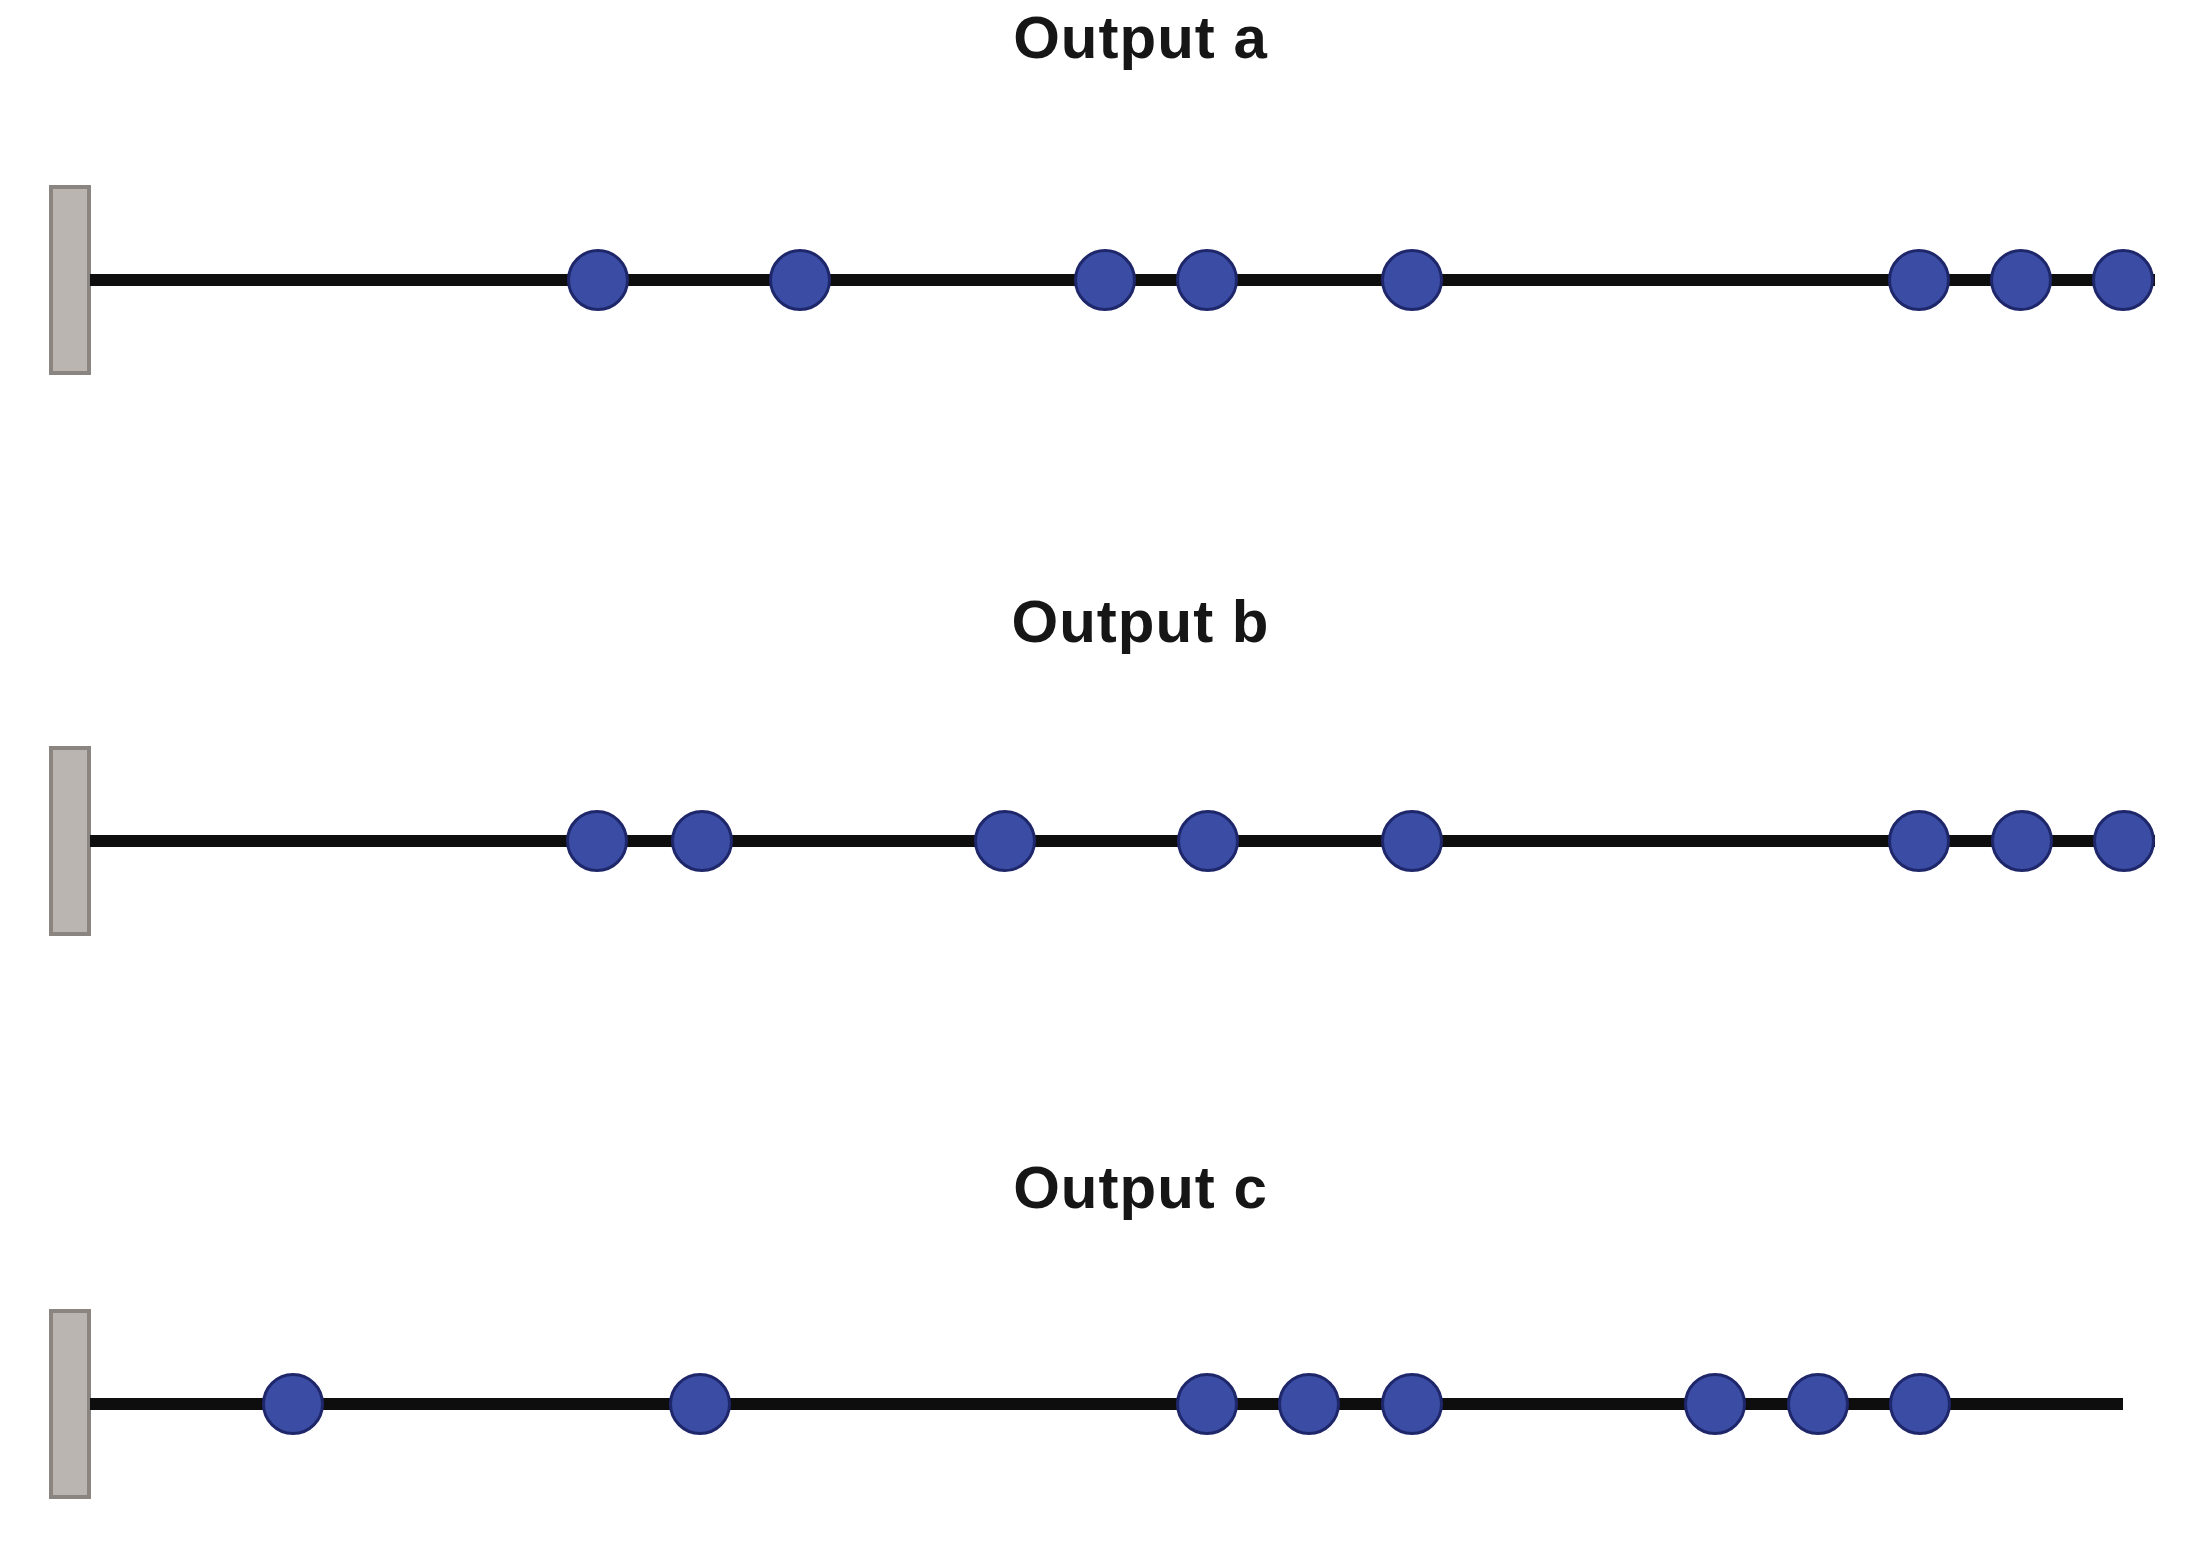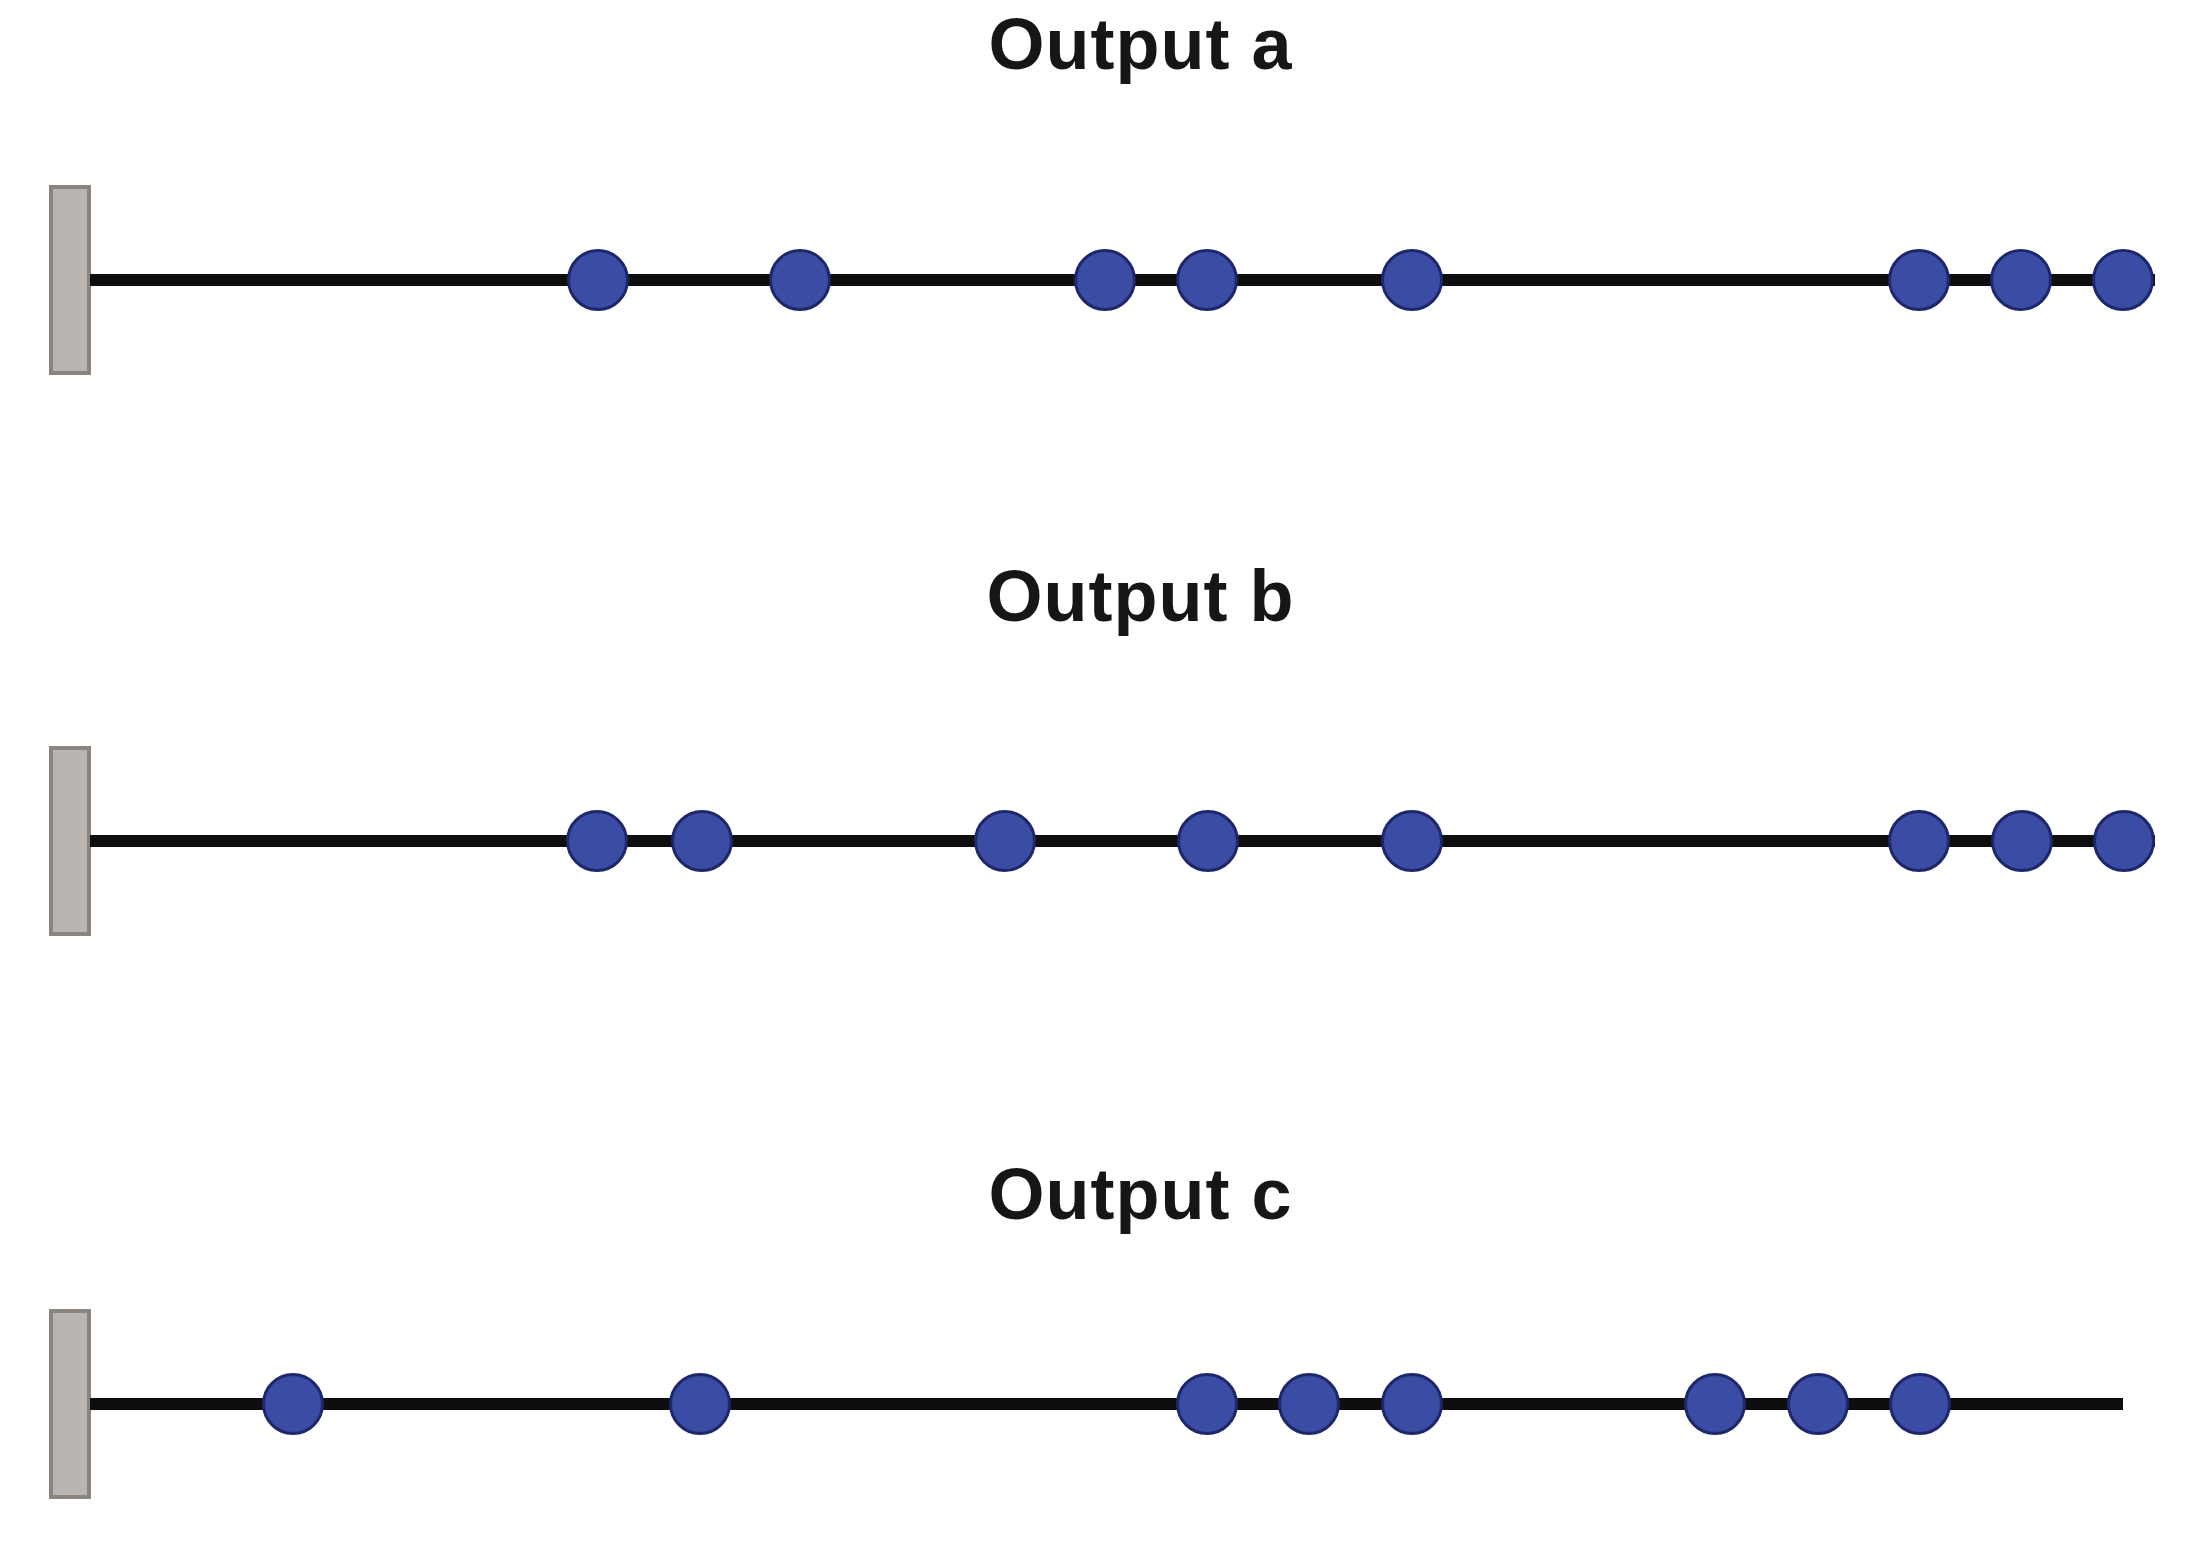--- a/index.html
+++ b/index.html
@@ -15,21 +15,21 @@
   }
   .row-title {
     position: absolute;
     margin: 0;
     left: 0;
     width: 100%;
     box-sizing: border-box;
     padding-left: 90px; 
     text-align: center;
     font-weight: 700;
-    font-size: 72px;
+    font-size: 60px;
     line-height: 1;
     letter-spacing: 1px;
     color: var(--title-color, #161616);
   }
   .start-bar {
     position: absolute;
     box-sizing: border-box;
     background: var(--bar-fill, #bab5b1);
     border: 4px solid var(--bar-border, #8a8580);
   }
@@ -56,21 +56,21 @@
       <div class="event-dot" style="left: 567px; top: 249px; width: 62px; height: 62px;"></div>
       <div class="event-dot" style="left: 769px; top: 249px; width: 62px; height: 62px;"></div>
       <div class="event-dot" style="left: 1074px; top: 249px; width: 62px; height: 62px;"></div>
       <div class="event-dot" style="left: 1176px; top: 249px; width: 62px; height: 62px;"></div>
       <div class="event-dot" style="left: 1381px; top: 249px; width: 62px; height: 62px;"></div>
       <div class="event-dot" style="left: 1888px; top: 249px; width: 62px; height: 62px;"></div>
       <div class="event-dot" style="left: 1990px; top: 249px; width: 62px; height: 62px;"></div>
       <div class="event-dot" style="left: 2092px; top: 249px; width: 62px; height: 62px;"></div>
     </section>
     <section>
-      <h2 class="row-title" style="top: 560px;">Output b</h2>
+      <h2 class="row-title" style="top: 592px;">Output b</h2>
       <div class="start-bar" style="left: 49px; top: 746px; width: 42px; height: 190px;"></div>
       <div class="timeline-line" style="left: 90px; top: 835px; width: 2065px; height: 12px;"></div>
       <div class="event-dot" style="left: 566px; top: 810px; width: 62px; height: 62px;"></div>
       <div class="event-dot" style="left: 671px; top: 810px; width: 62px; height: 62px;"></div>
       <div class="event-dot" style="left: 974px; top: 810px; width: 62px; height: 62px;"></div>
       <div class="event-dot" style="left: 1177px; top: 810px; width: 62px; height: 62px;"></div>
       <div class="event-dot" style="left: 1381px; top: 810px; width: 62px; height: 62px;"></div>
       <div class="event-dot" style="left: 1888px; top: 810px; width: 62px; height: 62px;"></div>
       <div class="event-dot" style="left: 1991px; top: 810px; width: 62px; height: 62px;"></div>
       <div class="event-dot" style="left: 2093px; top: 810px; width: 62px; height: 62px;"></div>

